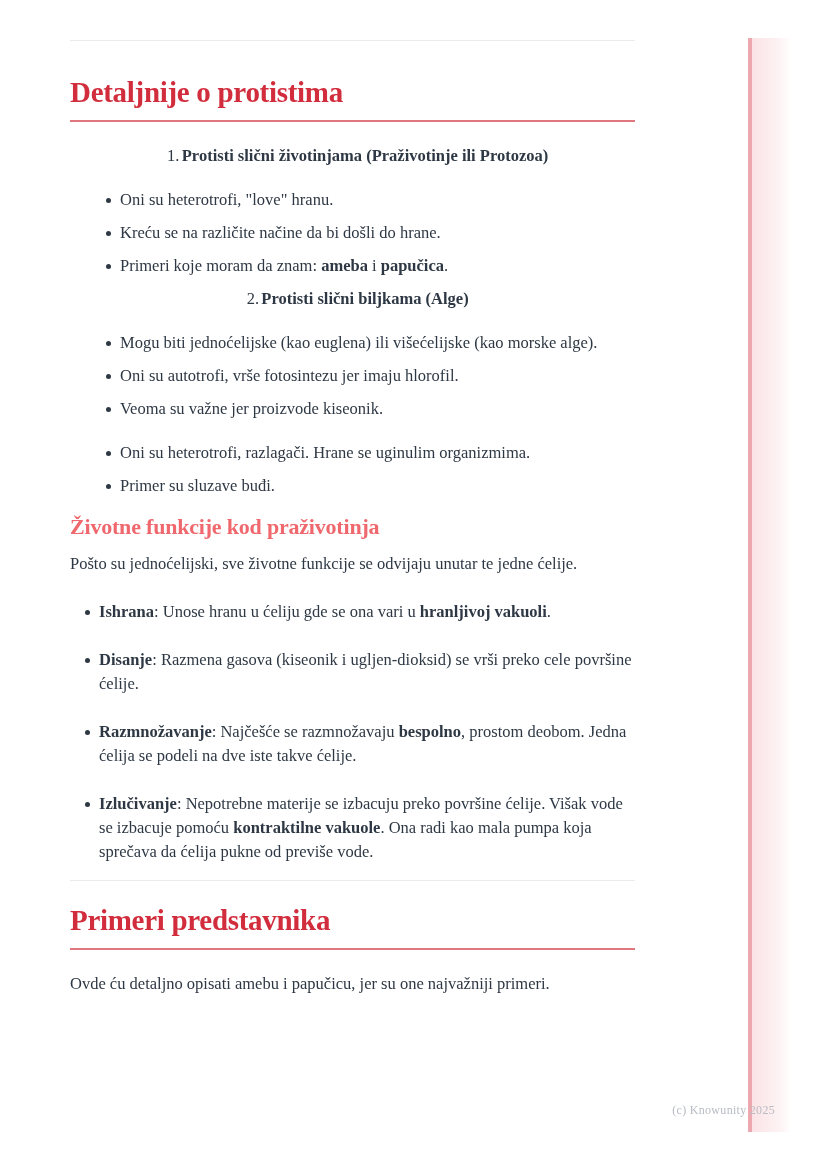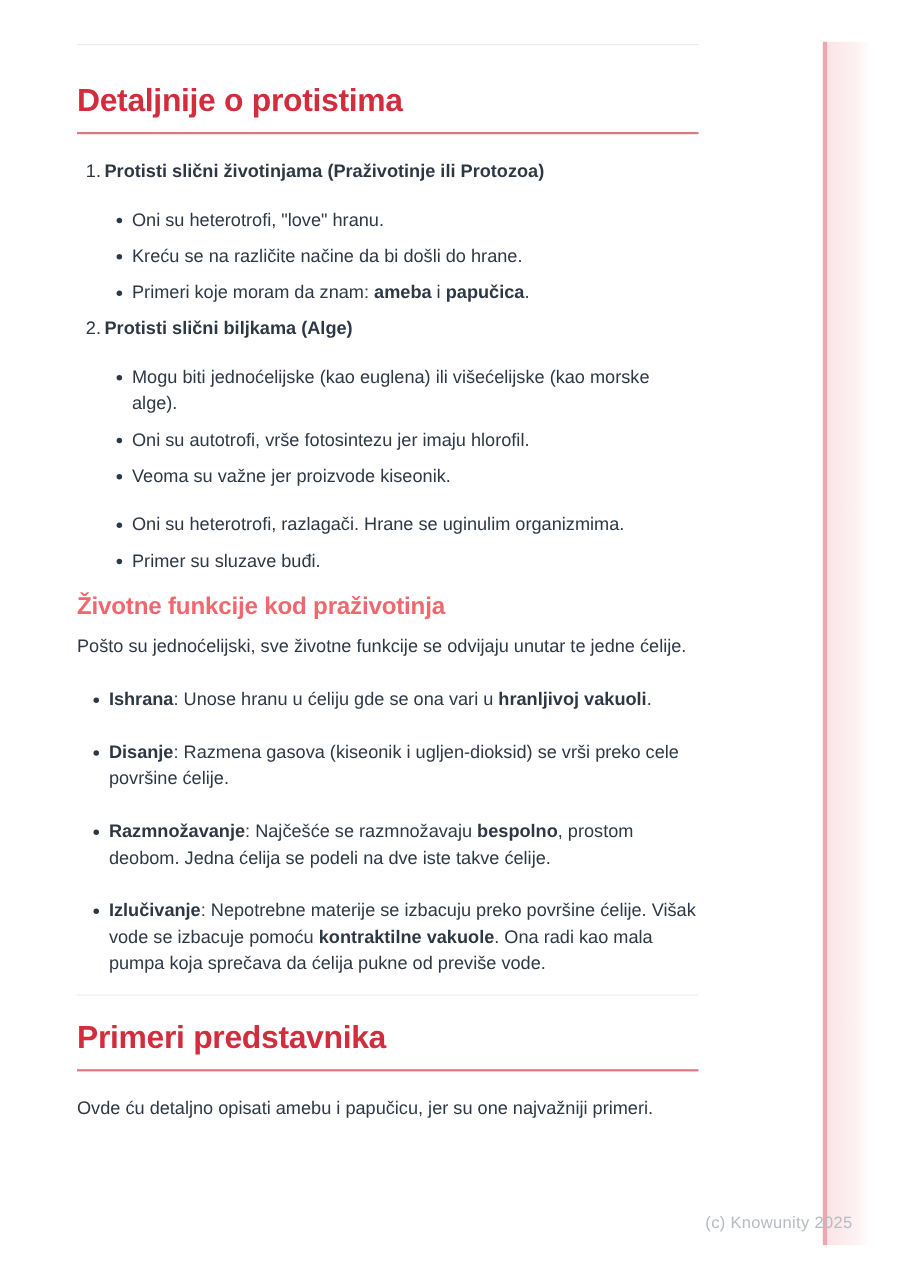--- a/index.html
+++ b/index.html
@@ -12,21 +12,21 @@
     --bar-stripe:#eda7ae;
     --bar-bg1:#fbe3e6;
     --bar-bg2:#fdf2f3;
   }
   html,body{margin:0;padding:0;}
   body{
     width:828px;height:1171px;background:#ffffff;
     font-family:"Liberation Sans",sans-serif;color:var(--ink);
     position:relative;overflow:hidden;
   }
-  .page{position:relative;width:828px;height:1171px;background:#fff;}
+  .page{position:relative;width:828px;height:1171px;background:#fff;font-family:Liberation Serif, serif;}
   .accent-bar{
     position:absolute;top:38px;left:748px;width:38px;height:1094px;
     border-left:4px solid var(--bar-stripe);
     background:linear-gradient(to right,var(--bar-bg1) 0%,var(--bar-bg2) 70%,#fffdfd 100%);
     z-index:1;
   }
   .content{position:absolute;left:70px;top:0;width:565px;z-index:2;}
   hr.rule{border:0;border-top:1px solid var(--divider);margin:0;}
   hr.rule.top{margin-top:40px;}
   hr.rule.mid{margin-top:16px;}
@@ -36,33 +36,33 @@
     border-bottom:2px solid var(--rule-red);
   }
   h1.second{margin-top:23px;}
   h2{
     font-size:22px;line-height:26px;font-weight:bold;color:var(--pink);
     letter-spacing:-0.2px;margin:16px 0 12px;
   }
   p.body{font-size:16.5px;line-height:24px;margin:0 0 16px;}
   p.body.last{margin-bottom:8px;}
   .ol{margin-top:10px;}
-  .oli{margin-bottom:7px;}
+  .oli{margin-bottom:7px;text-align:center;}
   .ghead{font-size:16.5px;line-height:24px;}
   .ghead .num{display:inline-block;min-width:17px;margin-left:8px;}
   .nested{margin-top:20px;}
   .row{display:flex;align-items:flex-start;font-size:16.5px;line-height:24px;margin-bottom:9px;}
   .nested .row{margin-left:36px;}
   .top-list{margin-top:10px;}
   .top-list .row{margin-left:15px;margin-top:24px;}
   .dot{flex:none;width:5px;height:5px;border-radius:50%;background:var(--ink);margin:10px 9px 0 0;}
   .txt{display:block;}
   strong{font-weight:bold;}
   .watermark{
-    position:absolute;top:1103px;right:53px;font-size:15px;
+    position:absolute;top:1103px;right:53px;font-size:12px;
     color:var(--watermark);letter-spacing:0.3px;z-index:3;
   }
 </style>
 </head>
 <body>
 
 <div class="page">
   <div class="accent-bar"></div>
 
   <div class="content">

